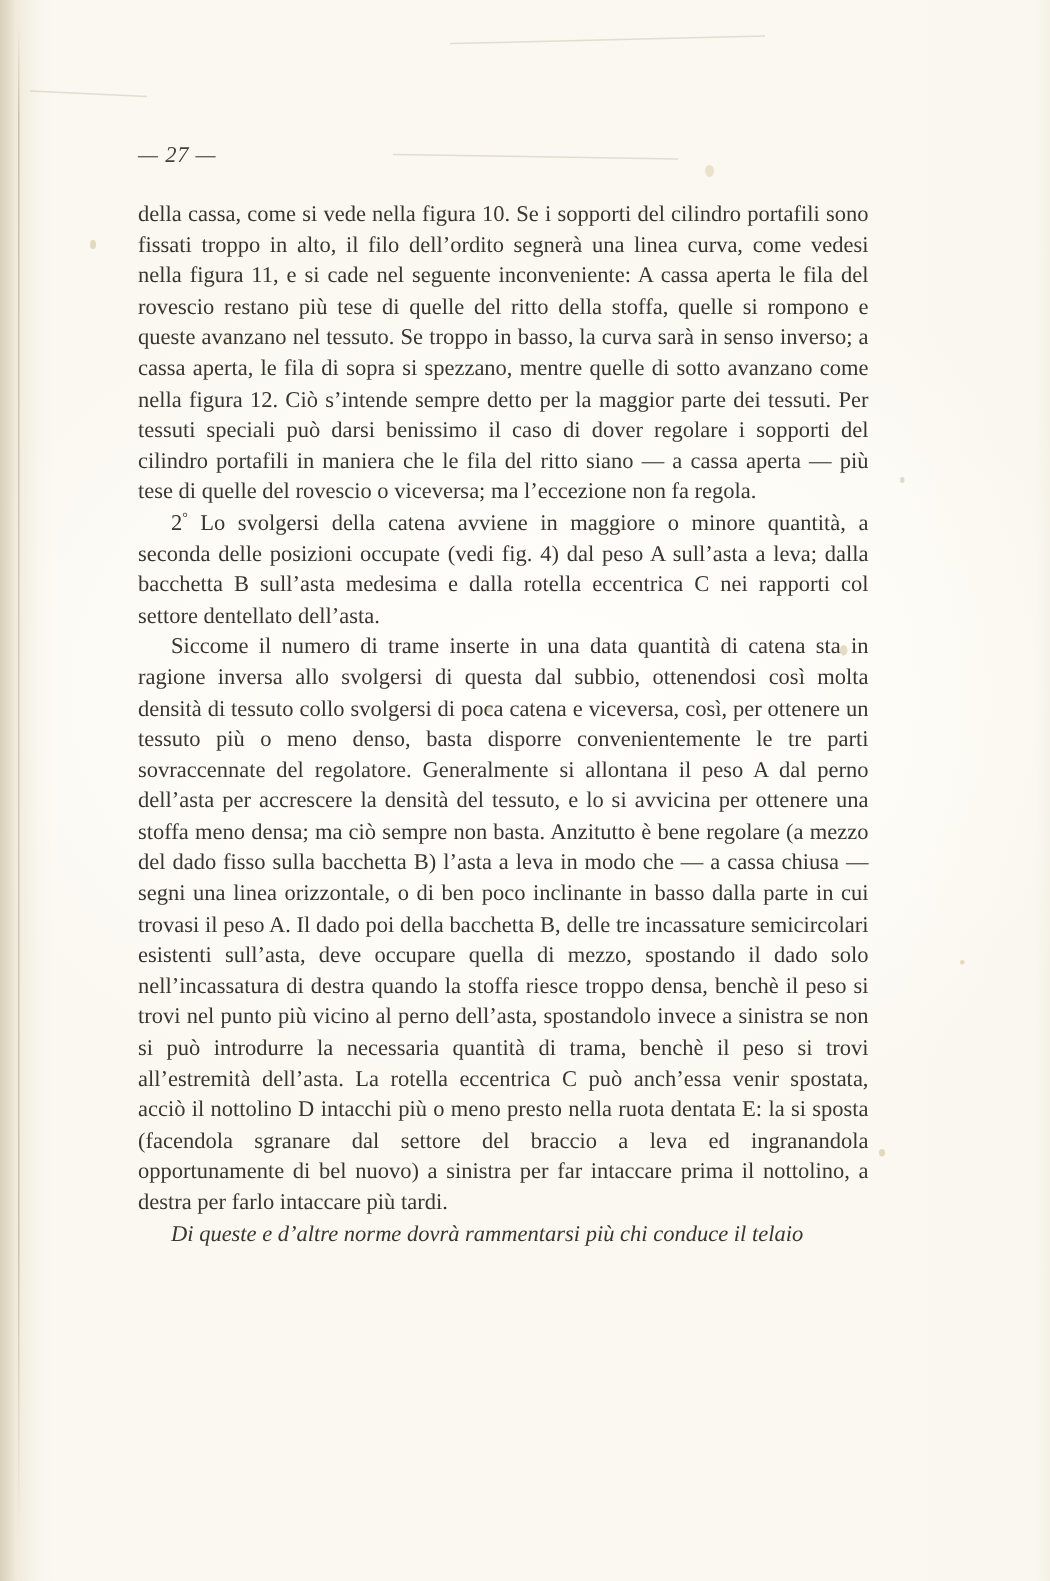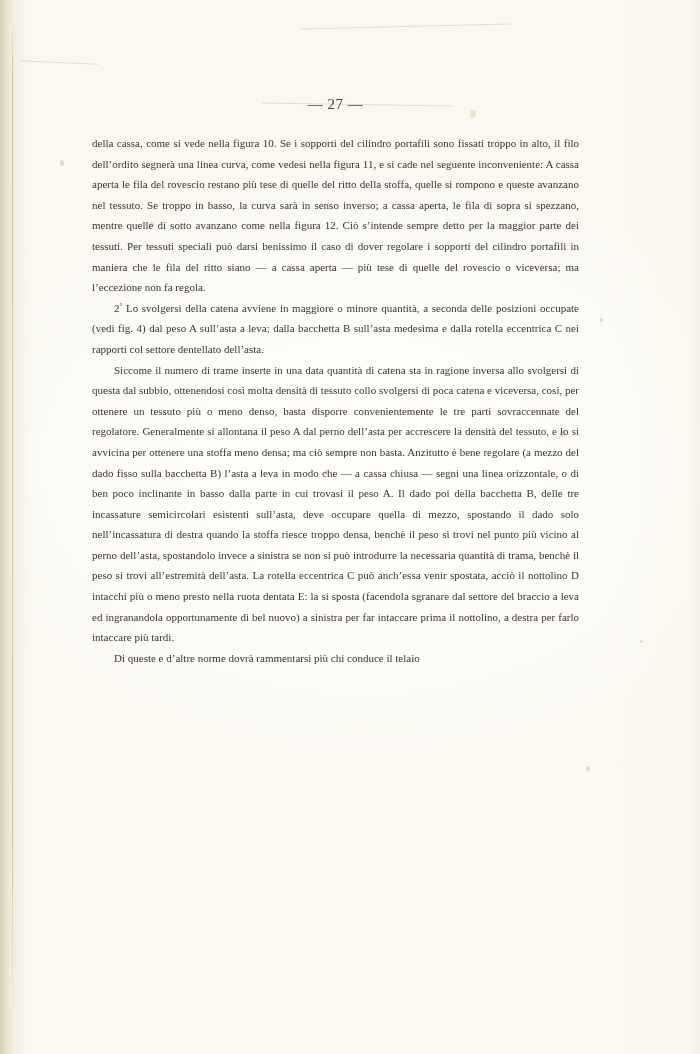--- a/index.html
+++ b/index.html
@@ -82,42 +82,42 @@
 
   
   .textblock {
     position: absolute;
     left: 92px;
     top: 96px;
     width: 487px;
   }
 
   .folio {
-    text-align: center;
     font-size: 15px;
     letter-spacing: 0.5px;
     margin: 0 0 20px 0;
     color: #46403a;
     white-space: pre;
+    font-style: italic;
   }
 
   p.para {
     margin: 0;
-    font-size: 11px;
+    font-size: 15px;
     line-height: 20.6px;
     text-align: justify;
     text-align-last: left;
     hyphens: none;
     color: #3a3530;
     text-rendering: optimizeLegibility;
   }
 
   p.para.indent { text-indent: 22px; }
 
-  p.para.last { text-align: center; }
+  p.para.last { text-align: center; font-style: italic; }
 
   sup.ordinal {
     font-size: 0.62em;
     vertical-align: 0.52em;
     line-height: 0;
   }
 </style>
 </head>
 <body>
 

